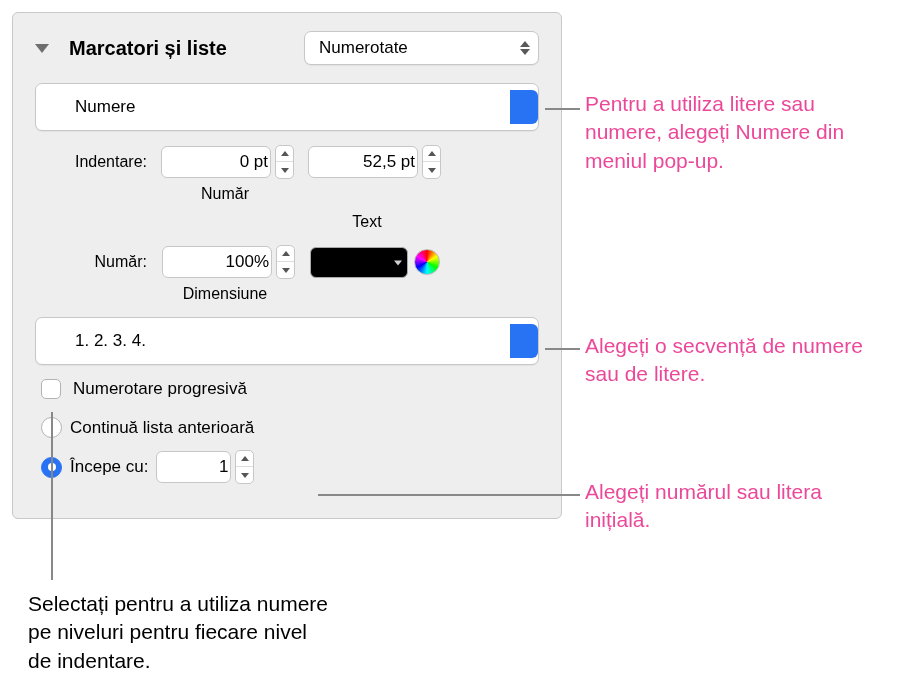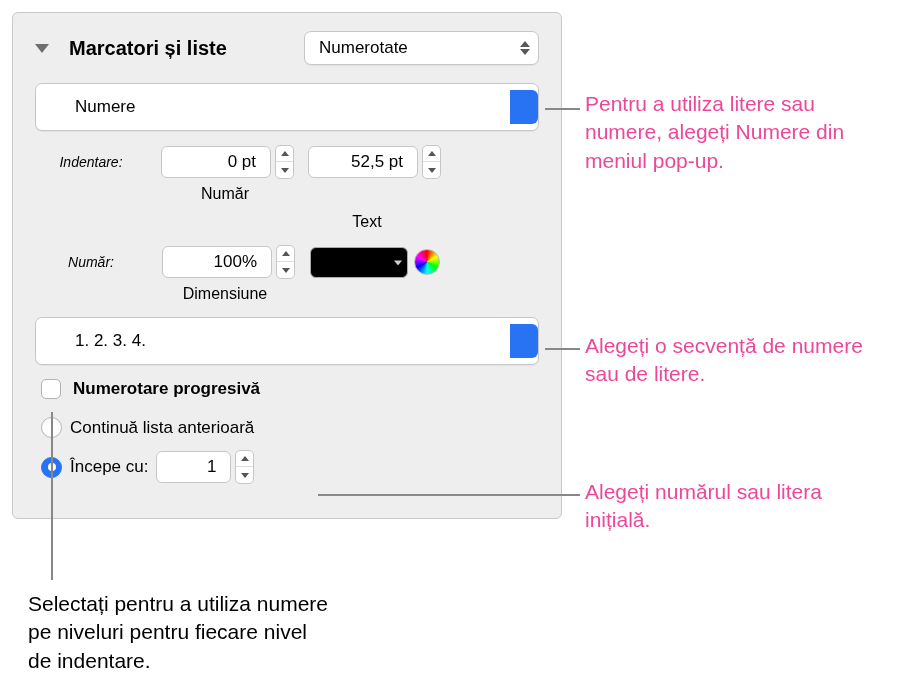--- a/index.html
+++ b/index.html
@@ -104,36 +104,35 @@
     .popup-blue .arrows-box .down {
       border-top-color: #fff;
     }
     .row {
       display: flex;
       align-items: center;
       gap: 14px;
       margin-bottom: 6px;
     }
     .field-label {
-      font-size: 14px;
+      font-size: 16px;
       color: #000;
       min-width: 112px;
-      text-align: center;
-      font-style: italic;
+      text-align: right;
     }
     .stepper-group {
       display: flex;
       align-items: center;
       gap: 4px;
     }
     .stepper-input {
       background: #fff;
       border: 1px solid #c7c7c7;
       border-radius: 6px;
-      padding: 5px 14px;
+      padding: 5px 2px;
       text-align: right;
       width: 110px;
       font-size: 17px;
     }
     .stepper-input-sm {
       width: 75px;
     }
     .stepper-arrows {
       display: flex;
       flex-direction: column;
@@ -213,21 +212,20 @@
       border-radius: 50%;
       background: conic-gradient(red, yellow, lime, cyan, blue, magenta, red);
       border: 1px solid #bbb;
       cursor: pointer;
     }
     .checkbox-row {
       display: flex;
       align-items: center;
       gap: 12px;
       margin: 10px 0 18px 6px;
-      font-weight: bold;
     }
     .checkbox {
       width: 20px;
       height: 20px;
       background: #fff;
       border: 1px solid #b3b3b3;
       border-radius: 5px;
       cursor: pointer;
     }
     .radio-group {

